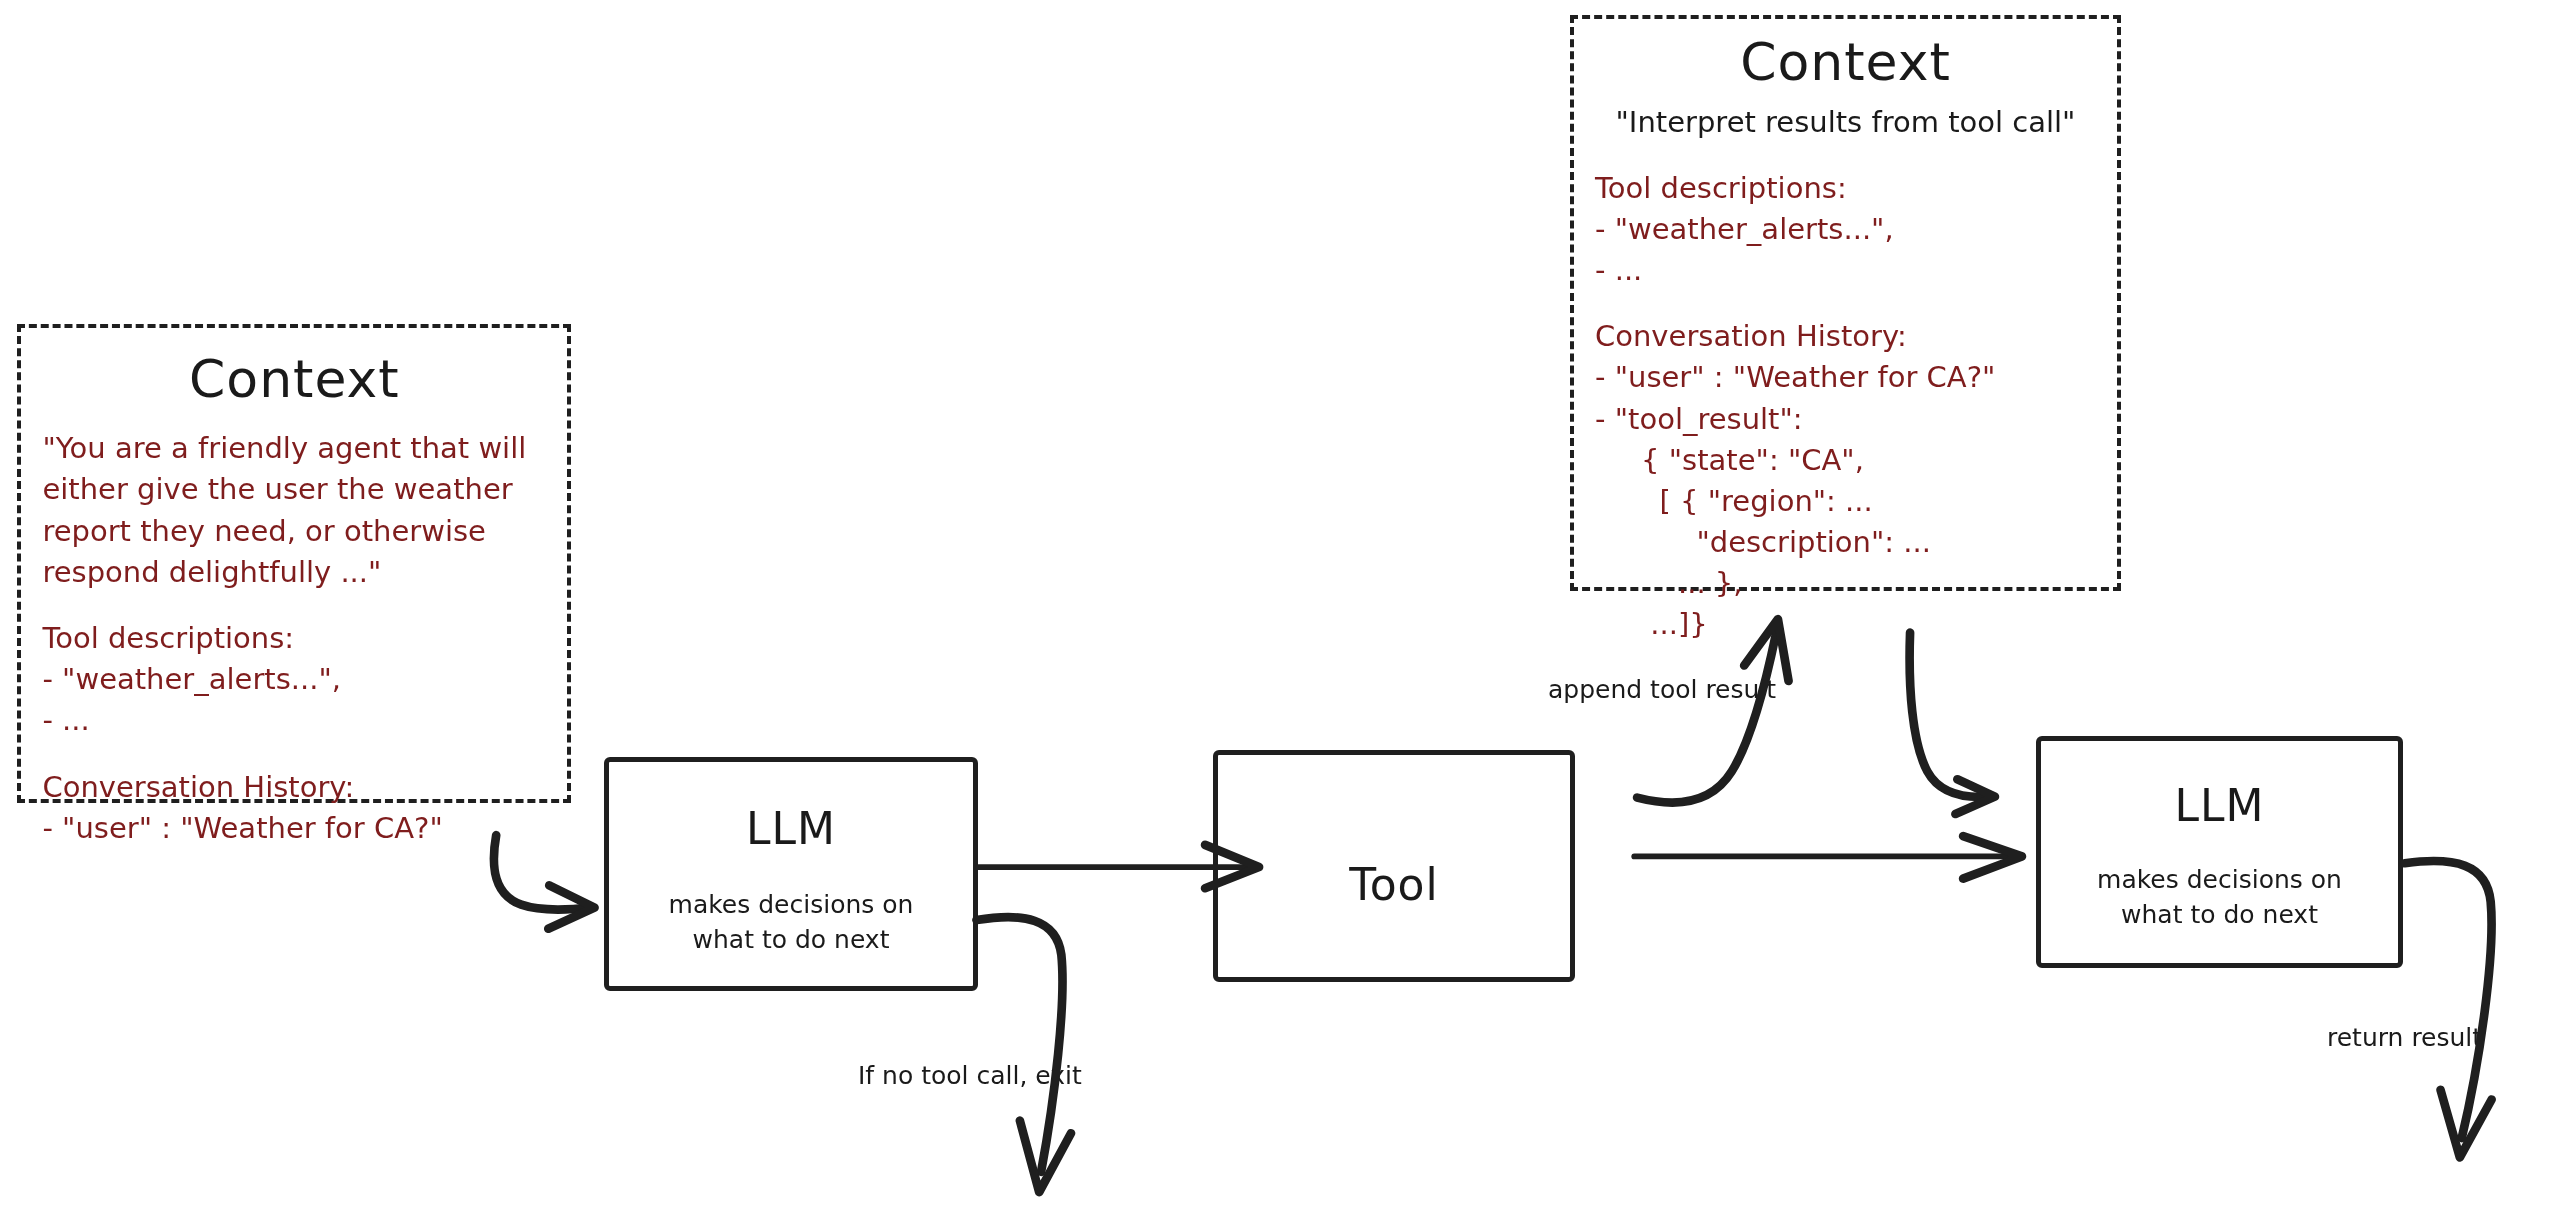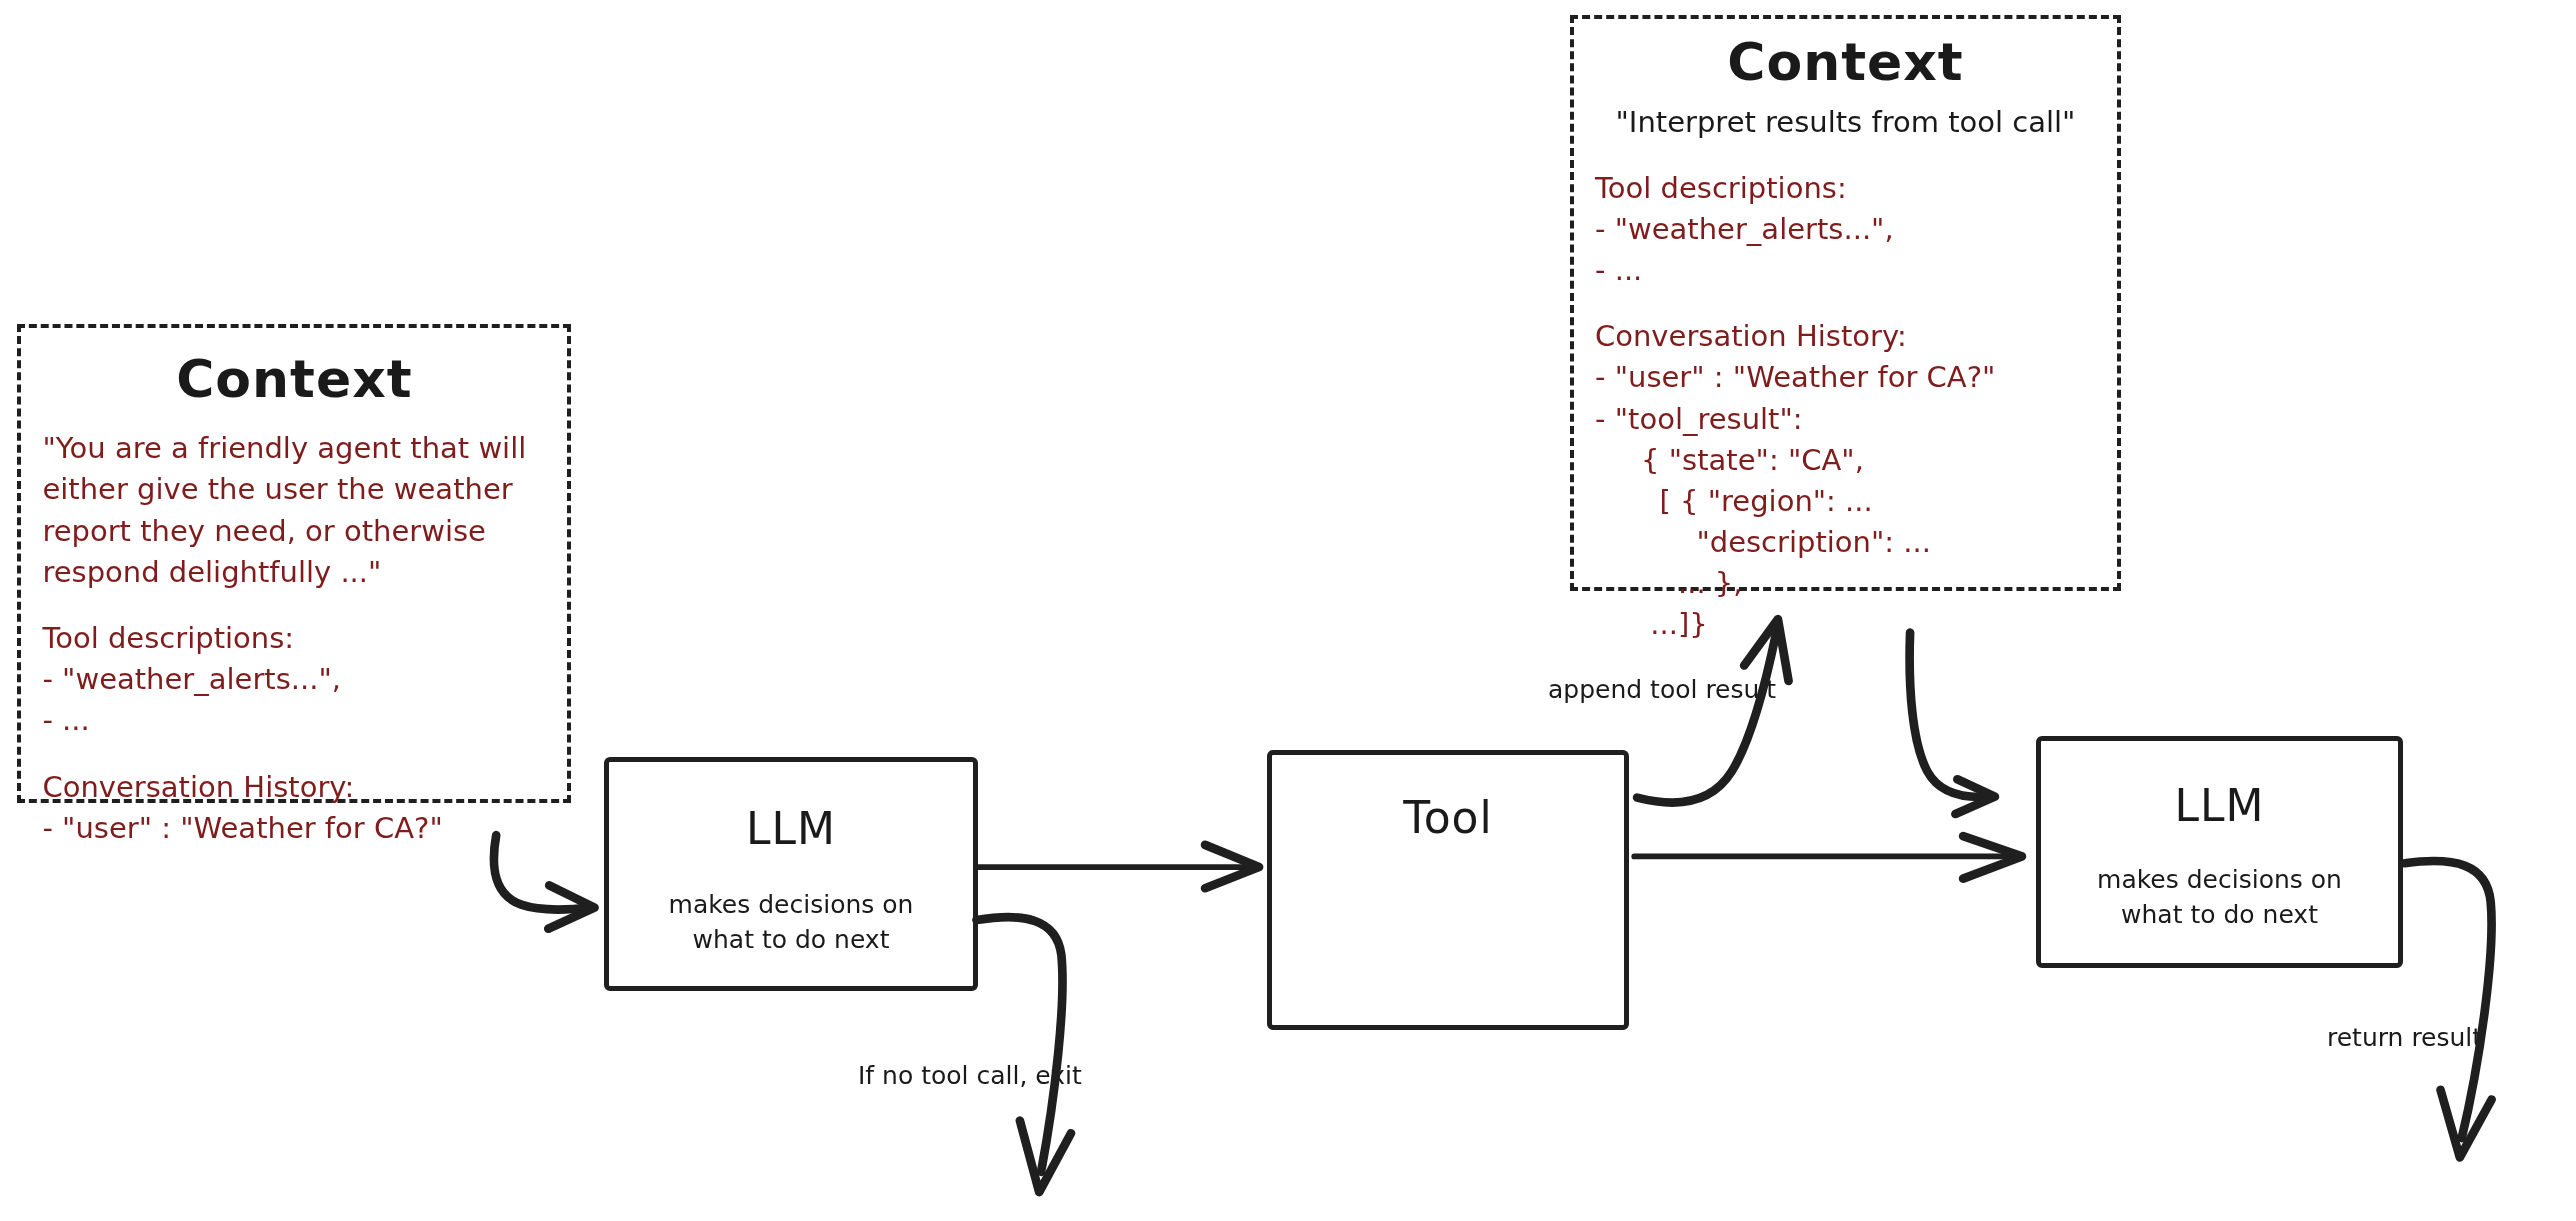--- a/index.html
+++ b/index.html
@@ -29,21 +29,21 @@
     position: absolute;
     box-sizing: border-box;
     border: 4.8px dashed #1f1f1f;
     background: transparent;
   }
   .context-title {
     text-align: center;
     font-size: 52px;
     letter-spacing: 1px;
     color: #1a1a1a;
-    font-weight: 700;
+    font-weight: 400;
   }
   .ctx-body {
     font-size: 29px;
     line-height: 1.42;
     color: #7f1d1d;
     white-space: pre-wrap;
   }
   .ctx-gap { height: 25px; }
 
   #context-left {
@@ -104,24 +104,25 @@
   #node-llm-1 {
     left: 604px;
     top: 757px;
     width: 374px;
     height: 234px;
   }
   #node-llm-1 .node-title { margin-top: 41px; }
   #node-llm-1 .node-sub { margin-top: 33px; }
 
   #node-tool {
-    left: 1267px;
+    left: 1213px;
     top: 750px;
     width: 362px;
-    height: 280px;
+    height: 232px;
+    justify-content: center;
   }
   #node-tool .node-title { margin-top: 37px; }
   #node-tool .node-sub { margin-top: 33px; text-align: left; }
 
   #node-llm-2 {
     left: 2036px;
     top: 736px;
     width: 367px;
     height: 232px;
   }

